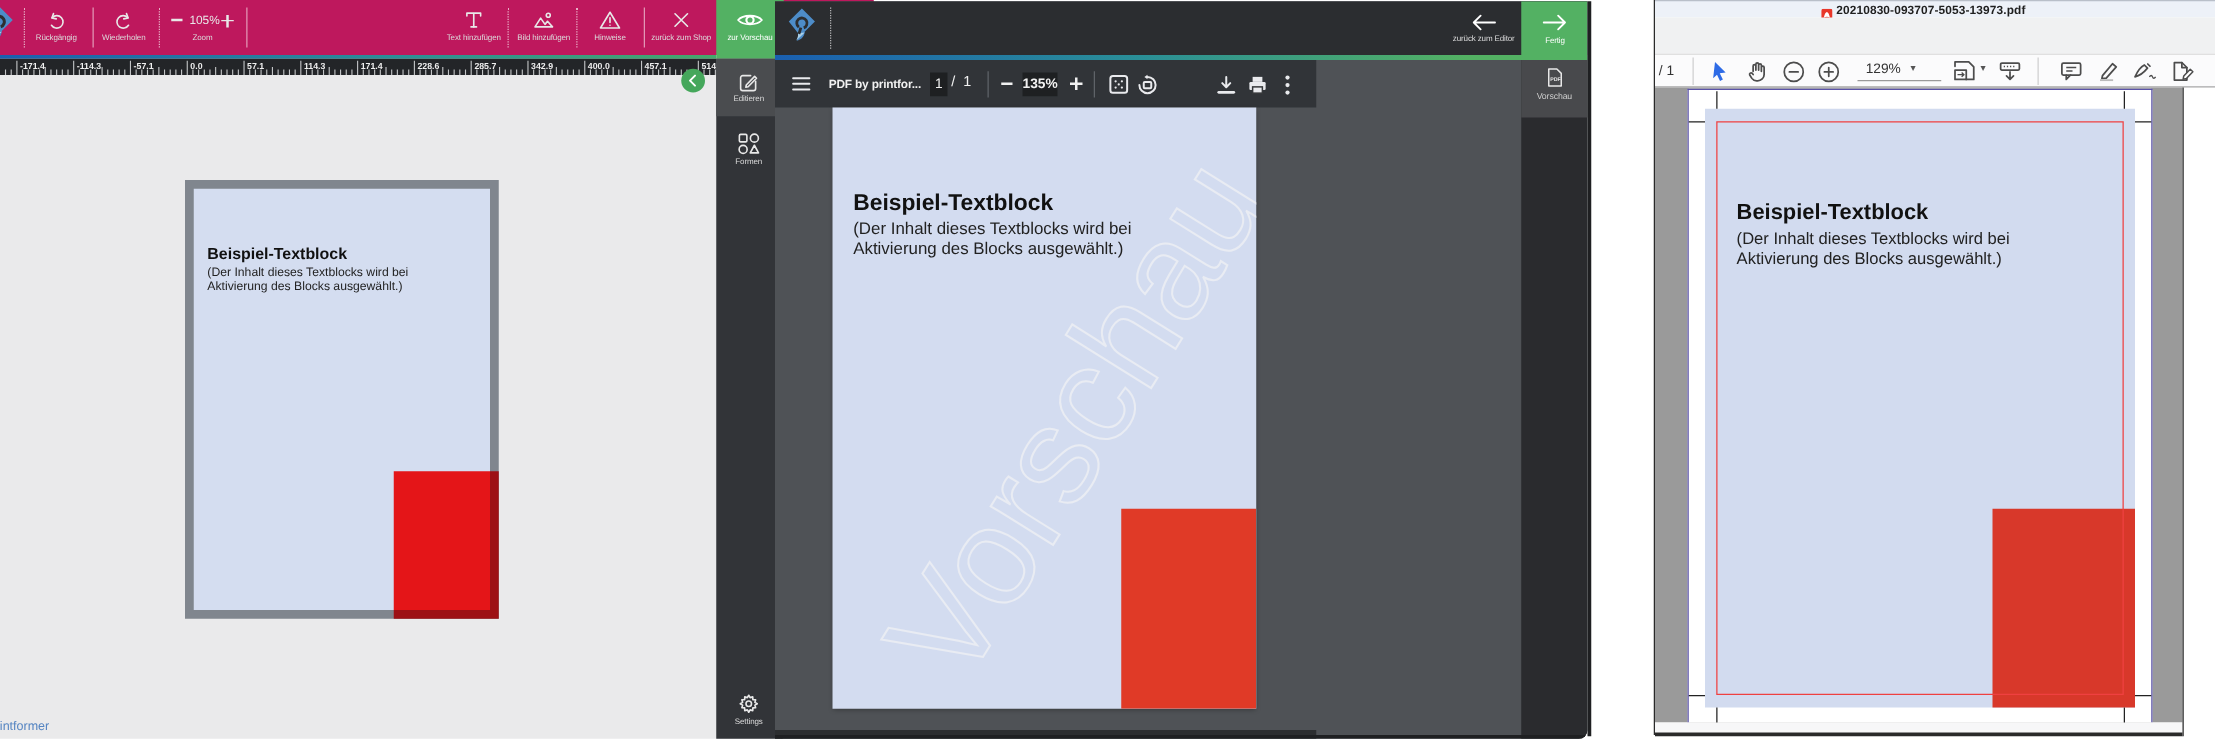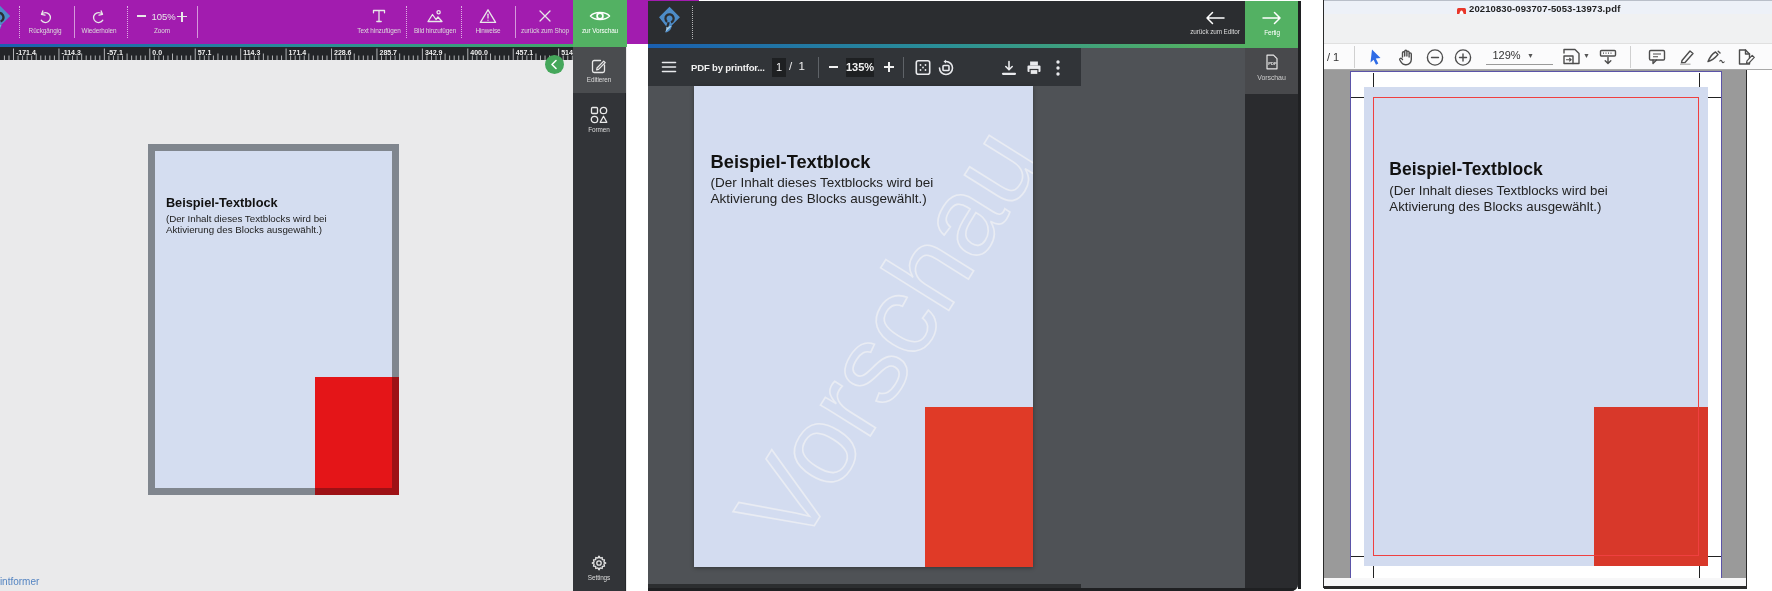--- a/index.html
+++ b/index.html
@@ -7,21 +7,21 @@
 .abs { position:absolute; }
 .lbl { position:absolute; color:#dcdcdc; font-size:6.4px; letter-spacing:-0.1px; text-align:center; transform:translateX(-50%); white-space:nowrap; }
 .ic { position:absolute; transform:translateX(-50%); }
 .sep { position:absolute; top:6px; height:32px; width:0; border-left:1px solid rgba(255,255,255,.55); }
 .sepd { position:absolute; top:6px; height:32px; width:0; border-left:1px dotted rgba(255,255,255,.65); }
 </style></head>
 <body>
 
 <div class="abs" style="left:0;top:0;width:627px;height:591px;background:#eaeaeb;">
 
-  <div class="abs" style="left:0;top:0;width:699px;height:43.5px;background:#a21caf;">
+  <div class="abs" style="left:0;top:0;width:699px;height:43.5px;background:#be185d;">
     <div class="abs" style="left:-13px;top:4px;"><svg width="24" height="30" viewBox="0 0 24 30" fill="none">
 <path d="M12 0.8 L23.2 12 L14.4 20.8 C14.3 24.8 11.6 27.6 7.6 28.6 C8.7 26.5 9.1 24.3 8.8 22.1 L0.8 12 Z" fill="#4d8cc8"></path>
 <path d="M8.8 22.1 L14.5 21.4 L7.2 28.2 C8.2 26.3 9.0 24.3 8.8 22.1 Z" fill="#a9d0ea"></path>
 <path d="M9.4 16.9 A4.4 4.4 0 1 1 13.6 17.5" stroke="#2c2e31" stroke-width="2.4"></path>
 <path d="M11.1 17.3 C10.6 19.3 10.1 21 9.4 22.6" stroke="#2c2e31" stroke-width="2.4"></path>
 </svg></div>
     <div class="sepd" style="left:19px;"></div>
     <div class="ic" style="left:45px;top:8px;"><svg width="18" height="18" viewBox="0 0 18 18" fill="none" style="">
           <path d="M5.8 6.1 A5 5 0 1 1 5.2 12.2" stroke="#e8e8e8" stroke-width="1.3" stroke-linecap="round" stroke-linejoin="round" fill="none"></path>
           <path d="M6.8 2.9 L5.5 6.4 L9 7.1" stroke="#e8e8e8" stroke-width="1.3" stroke-linecap="round" stroke-linejoin="round" fill="none"></path>
@@ -131,21 +131,21 @@
   <div class="abs" style="left:154.5px;top:151.1px;width:237.9px;height:336.7px;background:#d4ddf0;"></div>
   <div class="abs" style="left:315.4px;top:377.3px;width:77px;height:110.5px;background:#e41518;"></div>
   <div class="abs" style="left:392.4px;top:377.3px;width:6.8px;height:117.3px;background:#9d1115;"></div>
   <div class="abs" style="left:315.4px;top:487.8px;width:77px;height:6.8px;background:#9d1115;"></div>
   <div class="abs" style="left:165.9px;top:196.2px;color:#111;font-size:12.75px;font-weight:bold;line-height:13px;white-space:nowrap;">Beispiel-Textblock</div>
   <div class="abs" style="left:165.9px;top:212.5px;color:#222;font-size:9.75px;line-height:11px;white-space:nowrap;">(Der Inhalt dieses Textblocks wird bei<br>Aktivierung des Blocks ausgewählt.)</div>
 
   <div class="abs" style="left:-9px;top:575.5px;color:#5585c2;font-size:10px;">printformer</div>
 </div>
 
-<div class="abs" style="left:648px;top:1px;width:585px;height:590px;border-radius:28px;">
+<div class="abs" style="left:620px;top:1px;width:585px;height:590px;border-radius:28px;">
   <div class="abs" style="left:0;top:0;width:650px;height:590px;background:#4f5256;border-radius:0 0 7px 0;overflow:hidden;">
 
     <div class="abs" style="left:0;top:0;width:650px;height:42.5px;background:#2b2d30;">
       <div class="abs" style="left:10.3px;top:4.5px;"><svg width="23" height="28" viewBox="0 0 24 30" fill="none">
 <path d="M12 0.8 L23.2 12 L14.4 20.8 C14.3 24.8 11.6 27.6 7.6 28.6 C8.7 26.5 9.1 24.3 8.8 22.1 L0.8 12 Z" fill="#4d8cc8"></path>
 <path d="M8.8 22.1 L14.5 21.4 L7.2 28.2 C8.2 26.3 9.0 24.3 8.8 22.1 Z" fill="#a9d0ea"></path>
 <path d="M9.4 16.9 A4.4 4.4 0 1 1 13.6 17.5" stroke="#2c2e31" stroke-width="2.4"></path>
 <path d="M11.1 17.3 C10.6 19.3 10.1 21 9.4 22.6" stroke="#2c2e31" stroke-width="2.4"></path>
 </svg></div>
       <div class="sepd" style="left:44px;top:5px;height:33px;"></div>

